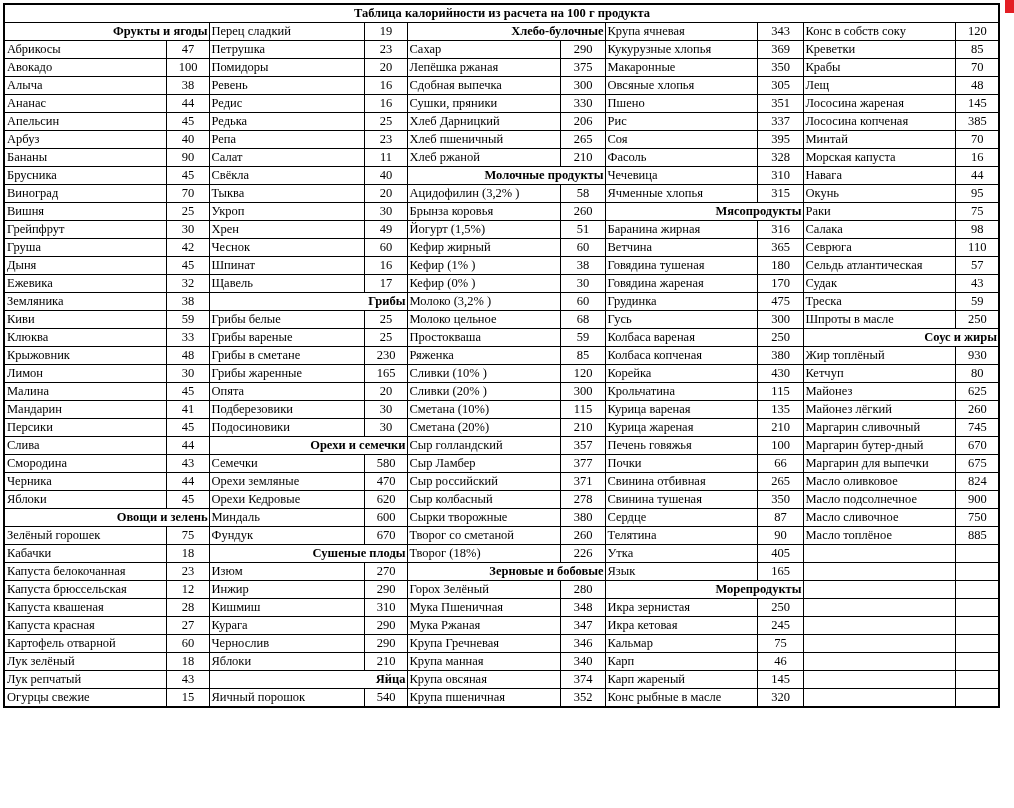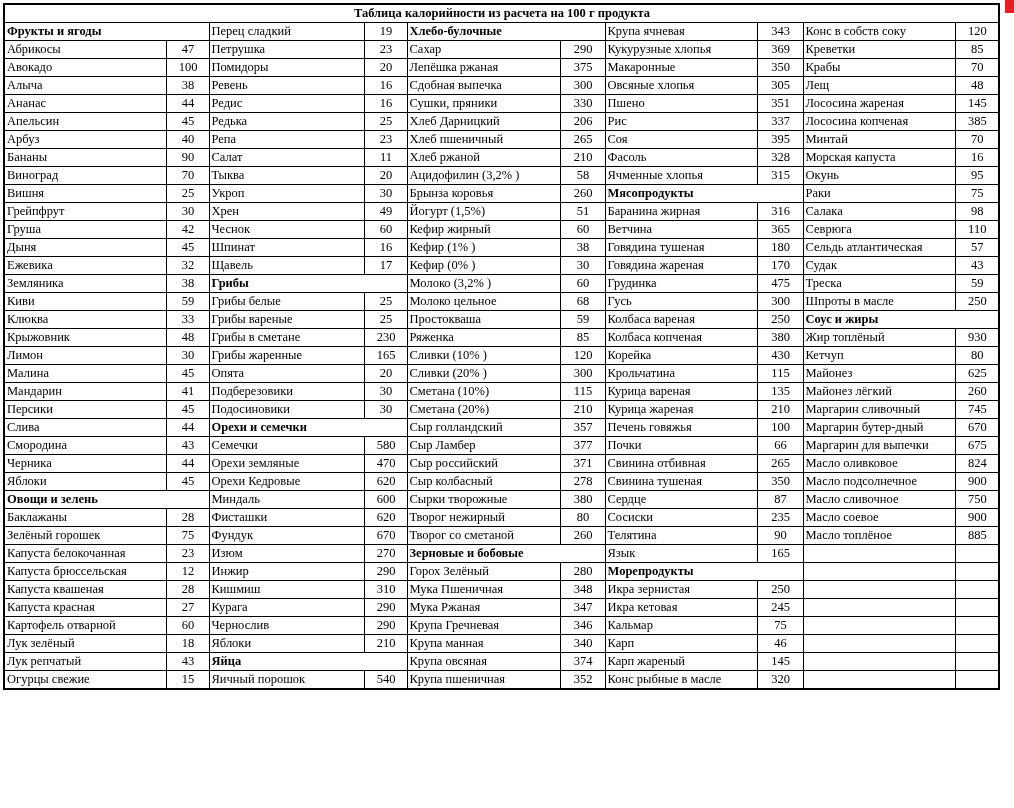--- a/index.html
+++ b/index.html
@@ -35,21 +35,21 @@
   td.title-cell {
     font-weight: bold;
     text-align: center;
     font-size: 14px;
     height: 19px;
     line-height: 19px;
     padding: 0;
   }
   td.section-header {
     font-weight: bold;
-    text-align: left;
+    text-align: right;
     padding: 0;
   }
   td.value-cell {
     text-align: center;
     padding: 0;
   }
   .red-marker {
     position: absolute;
     top: 0;
     right: 0;
@@ -166,20 +166,31 @@
           <td class="name-cell">Салат</td>
           <td class="value-cell">11</td>
           <td class="name-cell">Хлеб ржаной</td>
           <td class="value-cell">210</td>
           <td class="name-cell">Фасоль</td>
           <td class="value-cell">328</td>
           <td class="name-cell">Морская капуста</td>
           <td class="value-cell">16</td>
         </tr>
         <tr>
+          <td class="name-cell">Брусника</td>
+          <td class="value-cell">45</td>
+          <td class="name-cell">Свёкла</td>
+          <td class="value-cell">40</td>
+          <td colspan="2" class="section-header">Молочные продукты</td>
+          <td class="name-cell">Чечевица</td>
+          <td class="value-cell">310</td>
+          <td class="name-cell">Навага</td>
+          <td class="value-cell">44</td>
+        </tr>
+        <tr>
           <td class="name-cell">Виноград</td>
           <td class="value-cell">70</td>
           <td class="name-cell">Тыква</td>
           <td class="value-cell">20</td>
           <td class="name-cell">Ацидофилин (3,2% )</td>
           <td class="value-cell">58</td>
           <td class="name-cell">Ячменные хлопья</td>
           <td class="value-cell">315</td>
           <td class="name-cell">Окунь</td>
           <td class="value-cell">95</td>
@@ -389,44 +400,43 @@
           <td class="name-cell">Миндаль</td>
           <td class="value-cell">600</td>
           <td class="name-cell">Сырки творожные</td>
           <td class="value-cell">380</td>
           <td class="name-cell">Сердце</td>
           <td class="value-cell">87</td>
           <td class="name-cell">Масло сливочное</td>
           <td class="value-cell">750</td>
         </tr>
         <tr>
-          <td class="name-cell">Баклажаны</td>
-          <td class="value-cell">28</td>
-          <td class="name-cell">Фисташки</td>
-          <td class="value-cell">620</td>
-          <td class="name-cell">Творог нежирный</td>
-          <td class="value-cell">80</td>
-          <td class="name-cell">Сосиски</td>
-          <td class="value-cell">235</td>
-          <td class="name-cell">Масло соевое</td>
-          <td class="value-cell">900</td>
-        </tr>
-        <tr>
           <td class="name-cell">Зелёный горошек</td>
           <td class="value-cell">75</td>
           <td class="name-cell">Фундук</td>
           <td class="value-cell">670</td>
           <td class="name-cell">Творог со сметаной</td>
           <td class="value-cell">260</td>
           <td class="name-cell">Телятина</td>
           <td class="value-cell">90</td>
           <td class="name-cell">Масло топлёное</td>
           <td class="value-cell">885</td>
         </tr>
         <tr>
+          <td class="name-cell">Кабачки</td>
+          <td class="value-cell">18</td>
+          <td colspan="2" class="section-header">Сушеные плоды</td>
+          <td class="name-cell">Творог (18%)</td>
+          <td class="value-cell">226</td>
+          <td class="name-cell">Утка</td>
+          <td class="value-cell">405</td>
+          <td class="name-cell"></td>
+          <td class="value-cell"></td>
+        </tr>
+        <tr>
           <td class="name-cell">Капуста белокочанная</td>
           <td class="value-cell">23</td>
           <td class="name-cell">Изюм</td>
           <td class="value-cell">270</td>
           <td colspan="2" class="section-header">Зерновые и бобовые</td>
           <td class="name-cell">Язык</td>
           <td class="value-cell">165</td>
           <td class="name-cell"></td>
           <td class="value-cell"></td>
         </tr>

